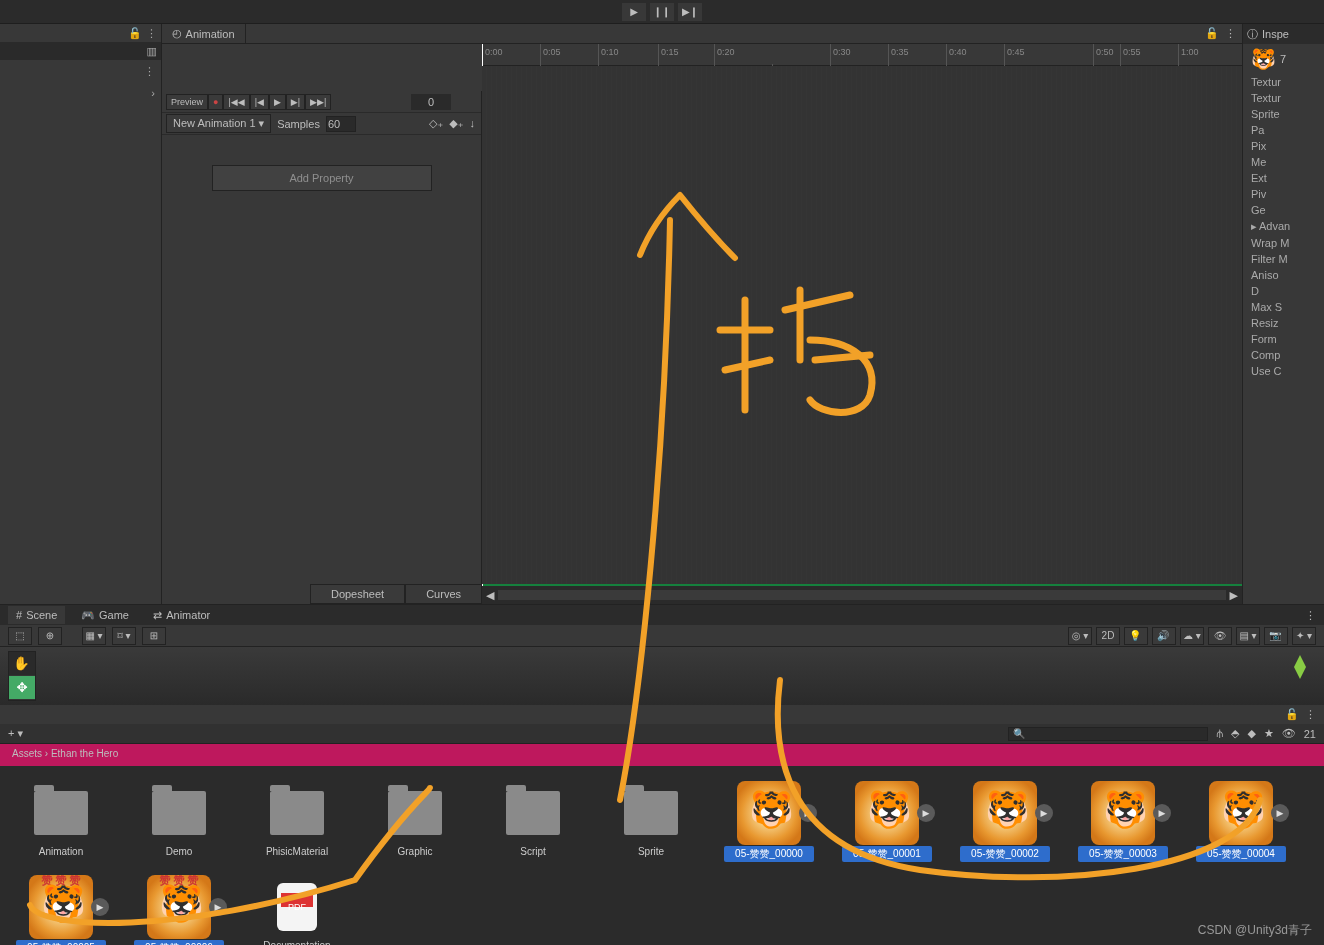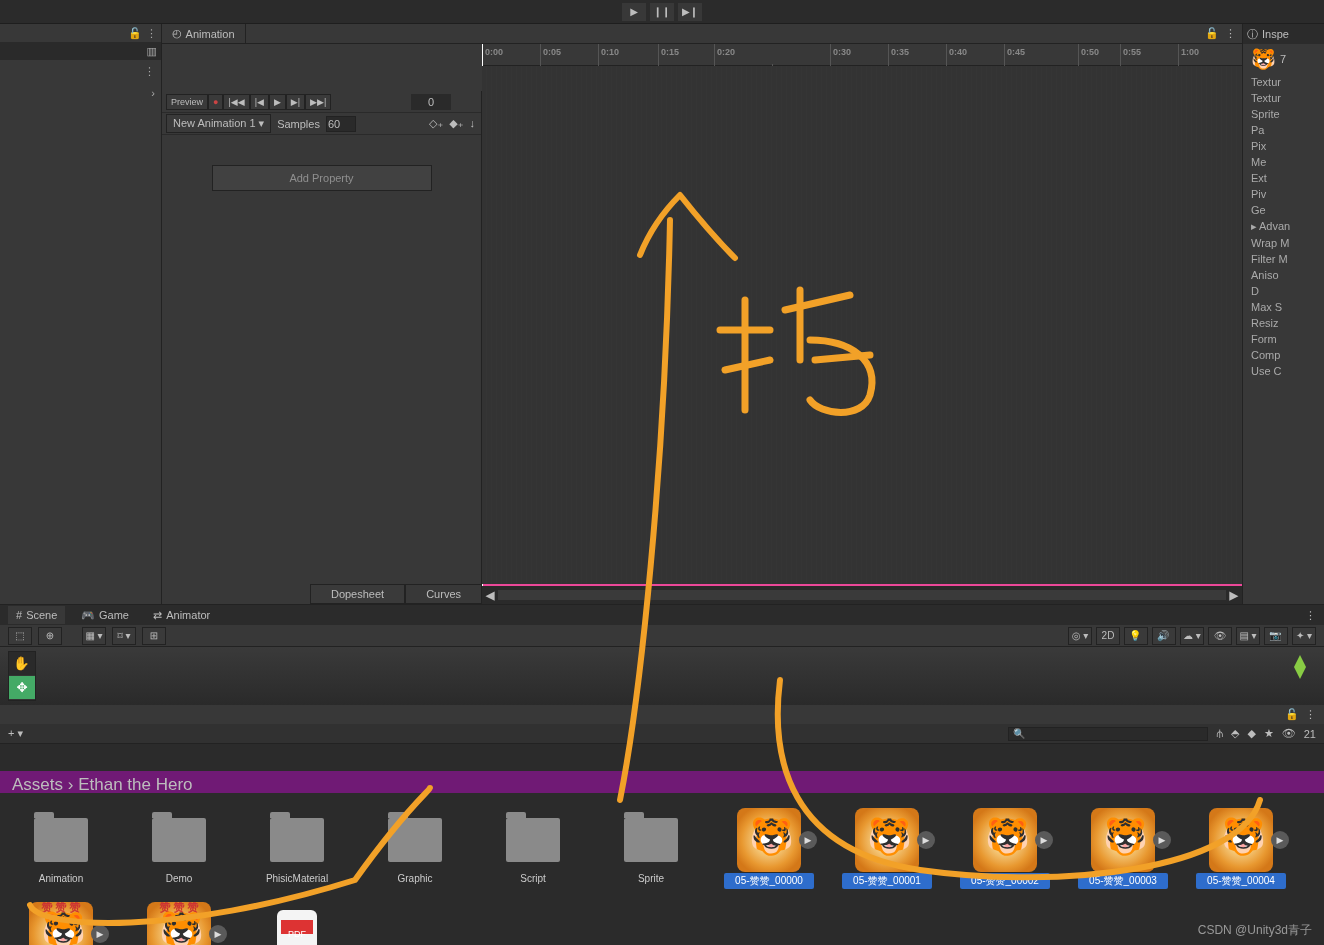--- a/index.html
+++ b/index.html
@@ -32,21 +32,21 @@
 .clip-row { height:22px; display:flex; align-items:center; padding-left:4px; gap:6px; background:#383838; border-bottom:1px solid #2a2a2a; font-size:11px; }
 .clip-row .dd { background:#3a3a3a; padding:2px 6px; border:1px solid #222; }
 .clip-row input { background:#2a2a2a; border:1px solid #222; color:#bdbdbd; width:30px; padding:1px; font-size:11px; }
 
 .add-prop { margin:30px auto 0; width:220px; text-align:center; padding:6px; background:#414141; border:1px solid #222; color:#8f8f8f; cursor:pointer; font-size:11px; }
 
 .dope-tabs { position:absolute; bottom:0; left:0; width:320px; display:flex; height:20px; }
 .dope-tabs button { flex:0 0 auto; padding:3px 20px; background:#383838; border:1px solid #222; color:#bdbdbd; font-size:11px; cursor:pointer; }
 .dope-tabs button:first-child { background:#3a3a3a; margin-left:auto; }
 
-.timeline { flex:1; background:#ec4899; position:relative; overflow:hidden;font-weight:bold; }
+.timeline { flex:1; background:#15803d; position:relative; overflow:hidden; }
 .ruler { height:22px; background:#383838; border-bottom:1px solid #222; display:flex; position:relative; }
 .ruler .tick { position:absolute; top:0; font-size:9px; color:#888; border-left:1px solid #555; height:22px; padding-left:2px; padding-top:3px; }
 .playhead { position:absolute; top:0; left:0; width:1px; height:100%; background:#fff; }
 .timeline-body { position:absolute; top:22px; left:0; right:0; bottom:20px; background:repeating-linear-gradient(90deg,#333 0,#333 4px,#353535 4px,#353535 5px); }
 .timeline-scroll { position:absolute; bottom:0; left:0; right:0; height:18px; background:#2a2a2a; display:flex; align-items:center; }
 
 .inspector { width:82px; background:#383838; border-left:1px solid #222; font-size:11px; overflow:hidden; }
 .inspector .hdr { height:20px; background:#2b2b2b; display:flex; align-items:center; padding-left:4px; gap:4px; }
 .inspector .sect { padding:4px 0 4px 8px; }
 .inspector .row { padding:2px 0 2px 8px; white-space:nowrap; color:#aaa; }
@@ -61,21 +61,21 @@
 .scene-view { height:58px; background:linear-gradient(#3a3a3a,#2a2a2a); position:relative; }
 .tool-strip { position:absolute; left:8px; top:4px; width:28px; background:#2a2a2a; border:1px solid #222; }
 .tool-strip button { width:100%; height:24px; background:#2a2a2a; border:none; border-bottom:1px solid #333; color:#aaa; cursor:pointer; }
 .tool-strip button.sel { background:#4a6; color:#fff; }
 
 
 .project-area { background:#2b2b2b; height:320px; }
 .proj-bar1 { height:20px; display:flex; align-items:center; justify-content:flex-end; padding-right:8px; gap:6px; background:#383838; border-top:1px solid #222; }
 .proj-bar2 { height:20px; display:flex; align-items:center; padding:0 8px; background:#313131; border-bottom:1px solid #222; gap:8px; }
 .proj-bar2 .search { margin-left:auto; background:#2a2a2a; border:1px solid #222; width:200px; height:14px; color:#bdbdbd; padding:0 4px; font-size:10px; }
-.proj-crumb { height:22px; padding:4px 12px; background:#701a75; font-size:17px;margin-top:27px; }
+.proj-crumb { height:22px; padding:4px 12px; background:#be185d; font-size:10px; }
 .proj-grid { padding:20px 16px; display:flex; flex-wrap:wrap; gap:18px 28px; }
 
 .asset { width:90px; display:flex; flex-direction:column; align-items:center; gap:6px; cursor:pointer; }
 .asset .thumb { width:64px; height:54px; display:flex; align-items:center; justify-content:center; position:relative; }
 .folder-ic { width:54px; height:44px; background:#8a8a8a; border-radius:2px; position:relative; }
 .folder-ic::before { content:''; position:absolute; top:-6px; left:0; width:20px; height:6px; background:#8a8a8a; border-radius:2px 2px 0 0; }
 .texture-thumb { width:64px; height:64px; background:radial-gradient(circle,#f4c87a 30%,#e89830 60%,#d47818 80%); border-radius:8px; position:relative; }
 .texture-thumb::after { content:'🐯'; font-size:36px; position:absolute; top:8px; left:12px; }
 .play-badge { position:absolute; right:-16px; top:50%; transform:translateY(-50%); width:18px; height:18px; background:#5a5a5a; border-radius:50%; display:flex; align-items:center; justify-content:center; font-size:9px; color:#ddd; }
 .pdf-ic { width:40px; height:48px; background:#f4f4f4; border-radius:6px; display:flex; align-items:center; justify-content:center; font-size:9px; color:#d33; font-weight:normal; position:relative; }
@@ -156,21 +156,21 @@
             <div class="tick" style="left: 0px;">0:00</div>
             <div class="tick" style="left: 58px;">0:05</div>
             <div class="tick" style="left: 116px;">0:10</div>
             <div class="tick" style="left: 176px;">0:15</div>
             <div class="tick" style="left: 232px;">0:20</div>
             <div class="tick" style="left: 290px; margin-top: 20px;">0:25</div>
             <div class="tick" style="left: 348px;">0:30</div>
             <div class="tick" style="left: 406px;">0:35</div>
             <div class="tick" style="left: 464px;">0:40</div>
             <div class="tick" style="left: 522px;">0:45</div>
-            <div class="tick" style="left: 596px;">0:50</div>
+            <div class="tick" style="left: 611px;">0:50</div>
             <div class="tick" style="left: 638px;">0:55</div>
             <div class="tick" style="left: 696px;">1:00</div>
           </div>
         <div class="playhead"></div>
         <div class="timeline-body"></div>
         <div class="timeline-scroll">
           <span style="padding:0 4px;">◀</span>
           <div style="flex:1;height:10px;background:#3a3a3a;"></div>
           <span style="padding:0 4px;">▶</span>
         </div>

